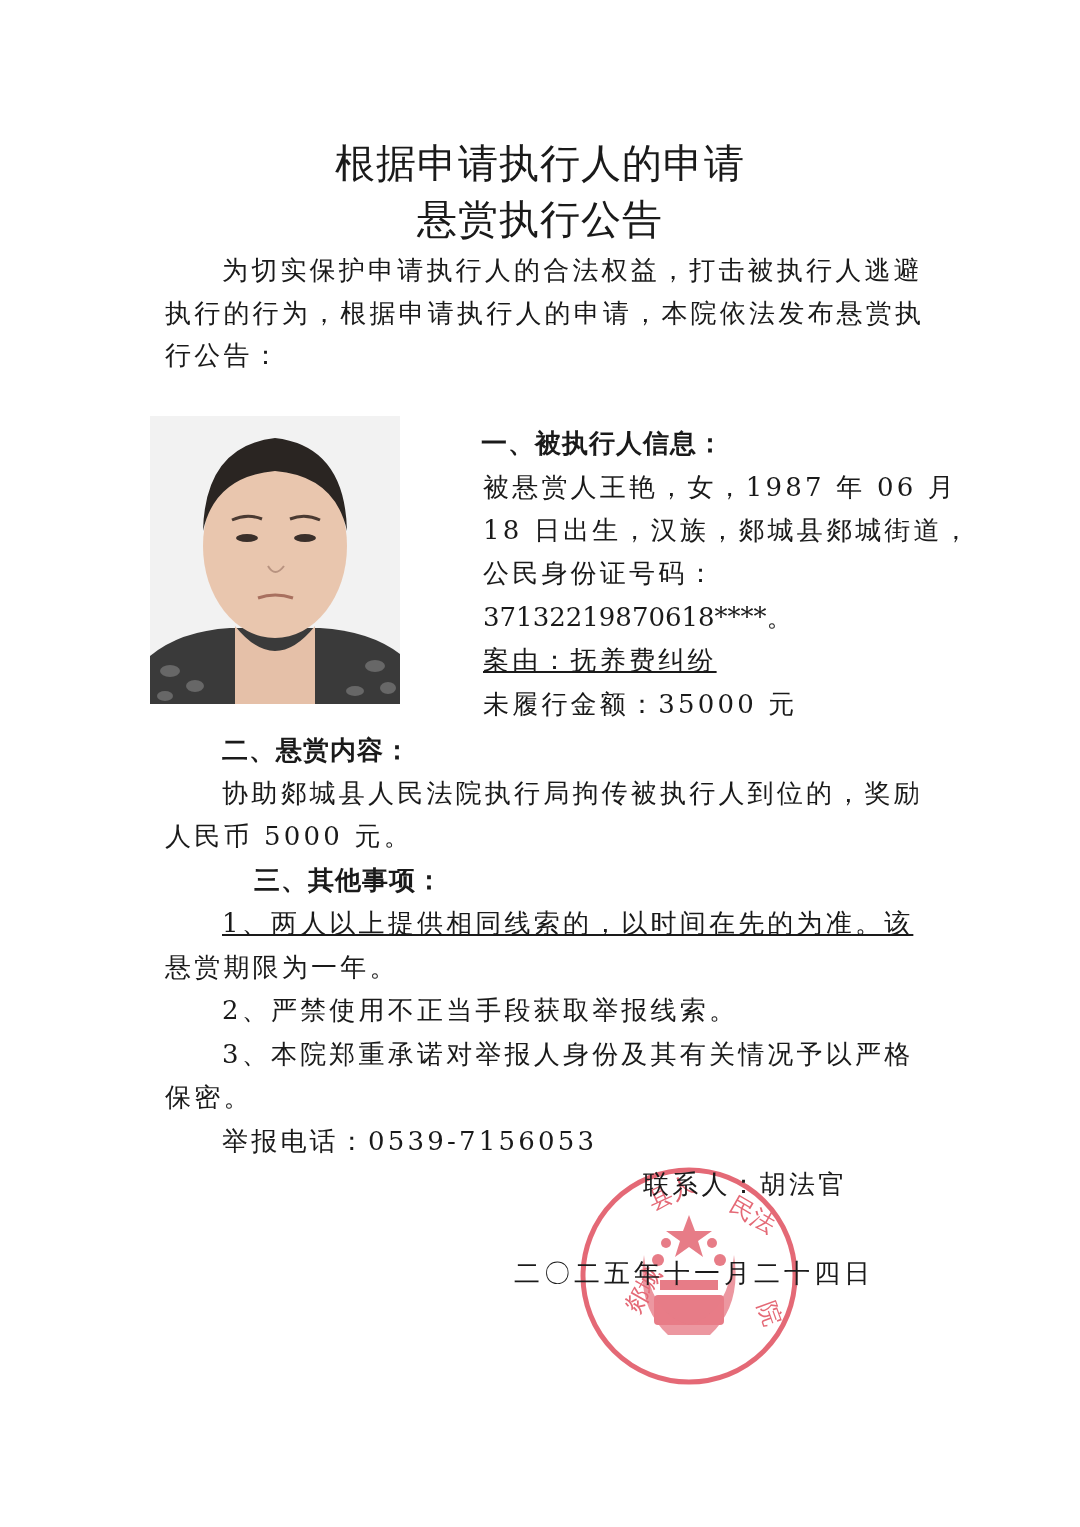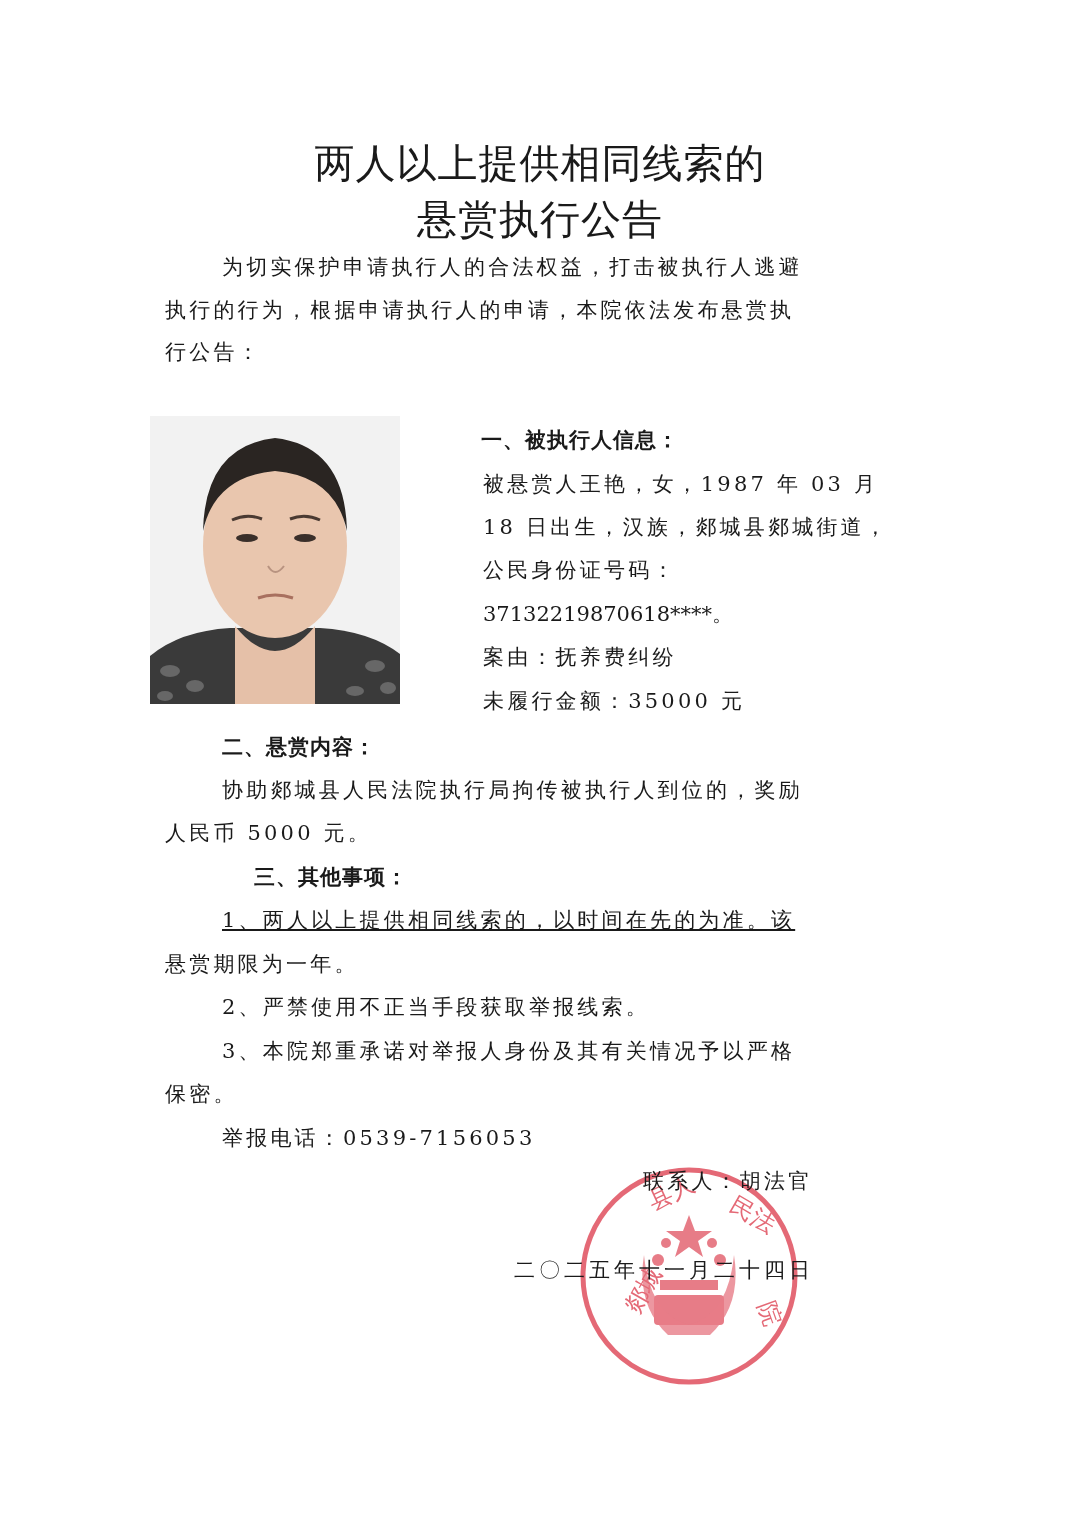--- a/index.html
+++ b/index.html
@@ -6,37 +6,37 @@
   body {
     width: 1080px; height: 1527px; position: relative; overflow: hidden;
     font-family: "DejaVu Serif", "Liberation Serif", serif;
     color: #1a1a1a;
   }
   .title {
     position: absolute; left: 0; width: 1080px; text-align: center;
     font-size: 40px; letter-spacing: 1px; font-weight: normal;
   }
   .line {
-    position: absolute; font-size: 21px; letter-spacing: 3.2px; white-space: nowrap;
+    position: absolute; font-size: 26px; letter-spacing: 3.2px; white-space: nowrap;
   }
   .bold { font-family: "DejaVu Sans", "Liberation Sans", sans-serif; font-weight: bold; letter-spacing: 1px; }
   .photo {
     position: absolute; left: 150px; top: 416px; width: 250px; height: 288px;
     background: #f4f4f4; overflow: hidden;
   }
   .stamp {
     position: absolute; left: 578px; top: 1165px; width: 222px; height: 222px;
     opacity: 0.85;
   }
   .over { position: absolute; z-index: 2; }
 </style>
 </head>
 <body>
 
-<div class="title" style="top:136px;">两人以上提供相同线索的</div>
+<div class="title" style="top:136px;">根据申请执行人的申请</div>
 <div class="title" style="top:192px;">悬赏执行公告</div>
 
 <div>
   <div class="line" style="left:222px; top:253px;">为切实保护申请执行人的合法权益，打击被执行人逃避</div>
   <div class="line" style="left:165px; top:296px;">执行的行为，根据申请执行人的申请，本院依法发布悬赏执</div>
   <div class="line" style="left:165px; top:338px;">行公告：</div>
 </div>
 
 <div class="photo">
   <svg width="250" height="288" viewBox="0 0 250 288">
@@ -57,25 +57,25 @@
     <ellipse cx="155" cy="122" rx="11" ry="4" fill="#3a2f2a"></ellipse>
     <path d="M82 104 Q97 97 112 103" stroke="#4a3a32" stroke-width="3" fill="none"></path>
     <path d="M140 103 Q155 97 170 104" stroke="#4a3a32" stroke-width="3" fill="none"></path>
     <path d="M118 150 Q125 162 134 150" stroke="#b89380" stroke-width="2" fill="none"></path>
     <path d="M108 182 Q125 176 143 182" stroke="#a8705f" stroke-width="3" fill="none"></path>
   </svg>
 </div>
 
 <div>
   <div class="line bold" style="left:481px; top:426px;">一、被执行人信息：</div>
-  <div class="line" style="left:483px; top:470px;">被悬赏人王艳，女，1987 年 03 月</div>
+  <div class="line" style="left:483px; top:470px;">被悬赏人王艳，女，1987 年 06 月</div>
   <div class="line" style="left:483px; top:513px;">18 日出生，汉族，郯城县郯城街道，</div>
   <div class="line" style="left:483px; top:556px;">公民身份证号码：</div>
   <div class="line" style="left:483px; top:600px; letter-spacing:0;">37132219870618****。</div>
-  <div class="line" style="left:483px; top:643px;">案由：抚养费纠纷</div>
+  <div class="line" style="left:483px; top:643px;text-decoration:underline;">案由：抚养费纠纷</div>
   <div class="line" style="left:483px; top:687px;">未履行金额：35000 元</div>
 </div>
 
 <div>
   <div class="line bold" style="left:222px; top:733px;">二、悬赏内容：</div>
   <div class="line" style="left:222px; top:776px;">协助郯城县人民法院执行局拘传被执行人到位的，奖励</div>
   <div class="line" style="left:165px; top:819px;">人民币 5000 元。</div>
 </div>
 
 <div>

